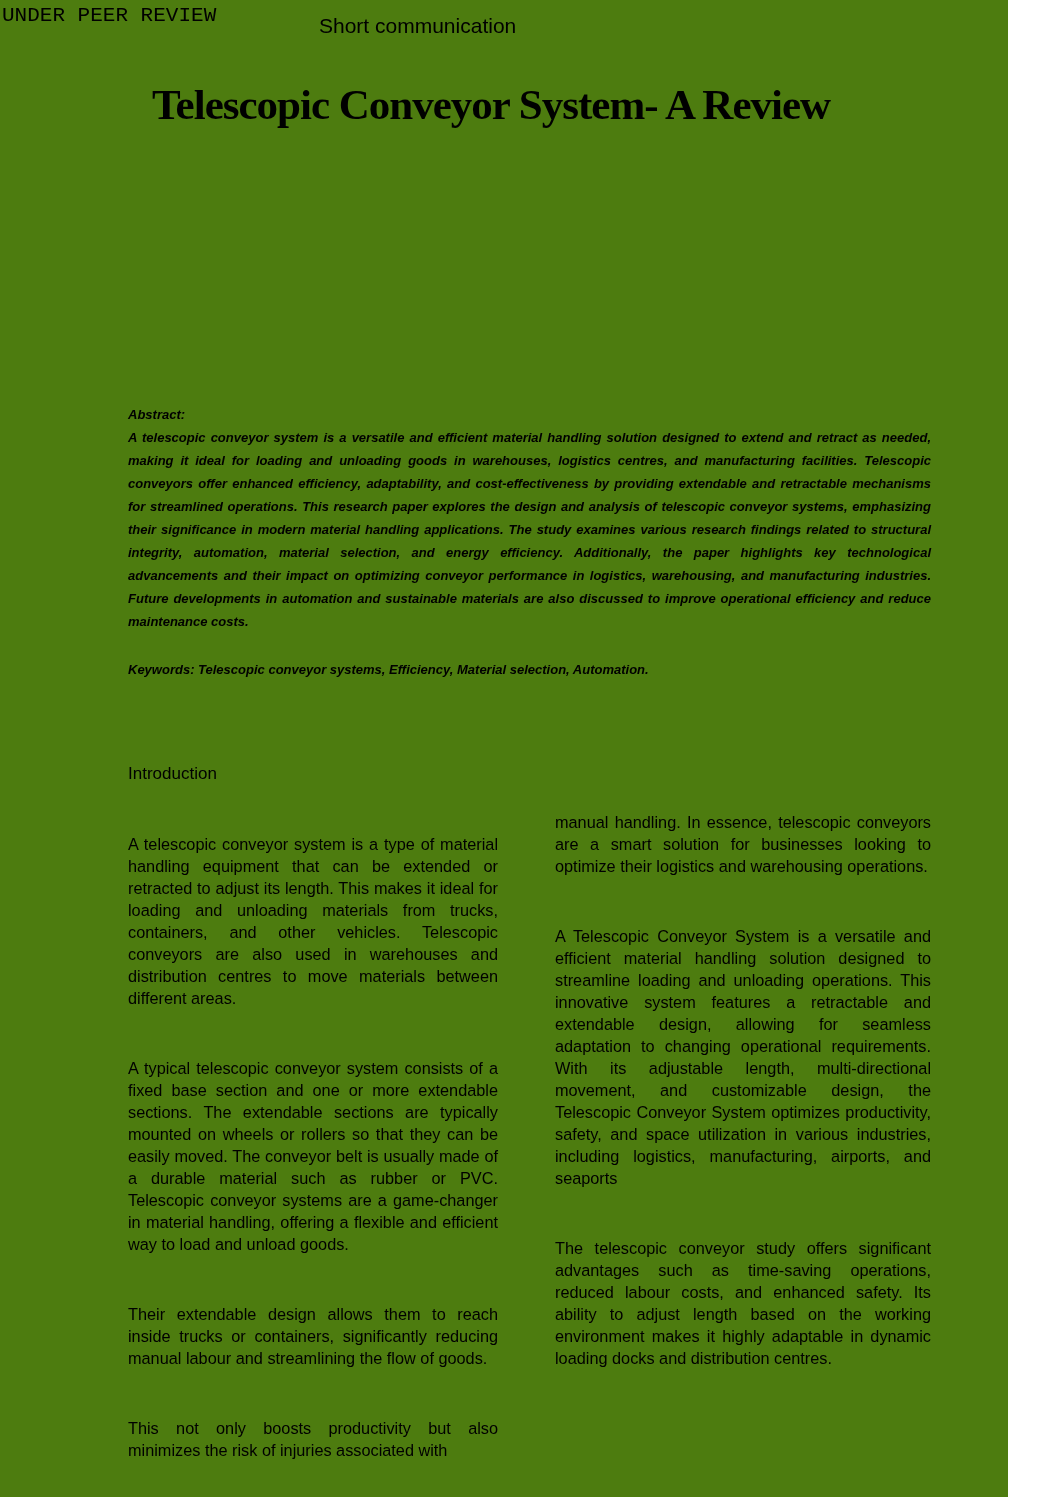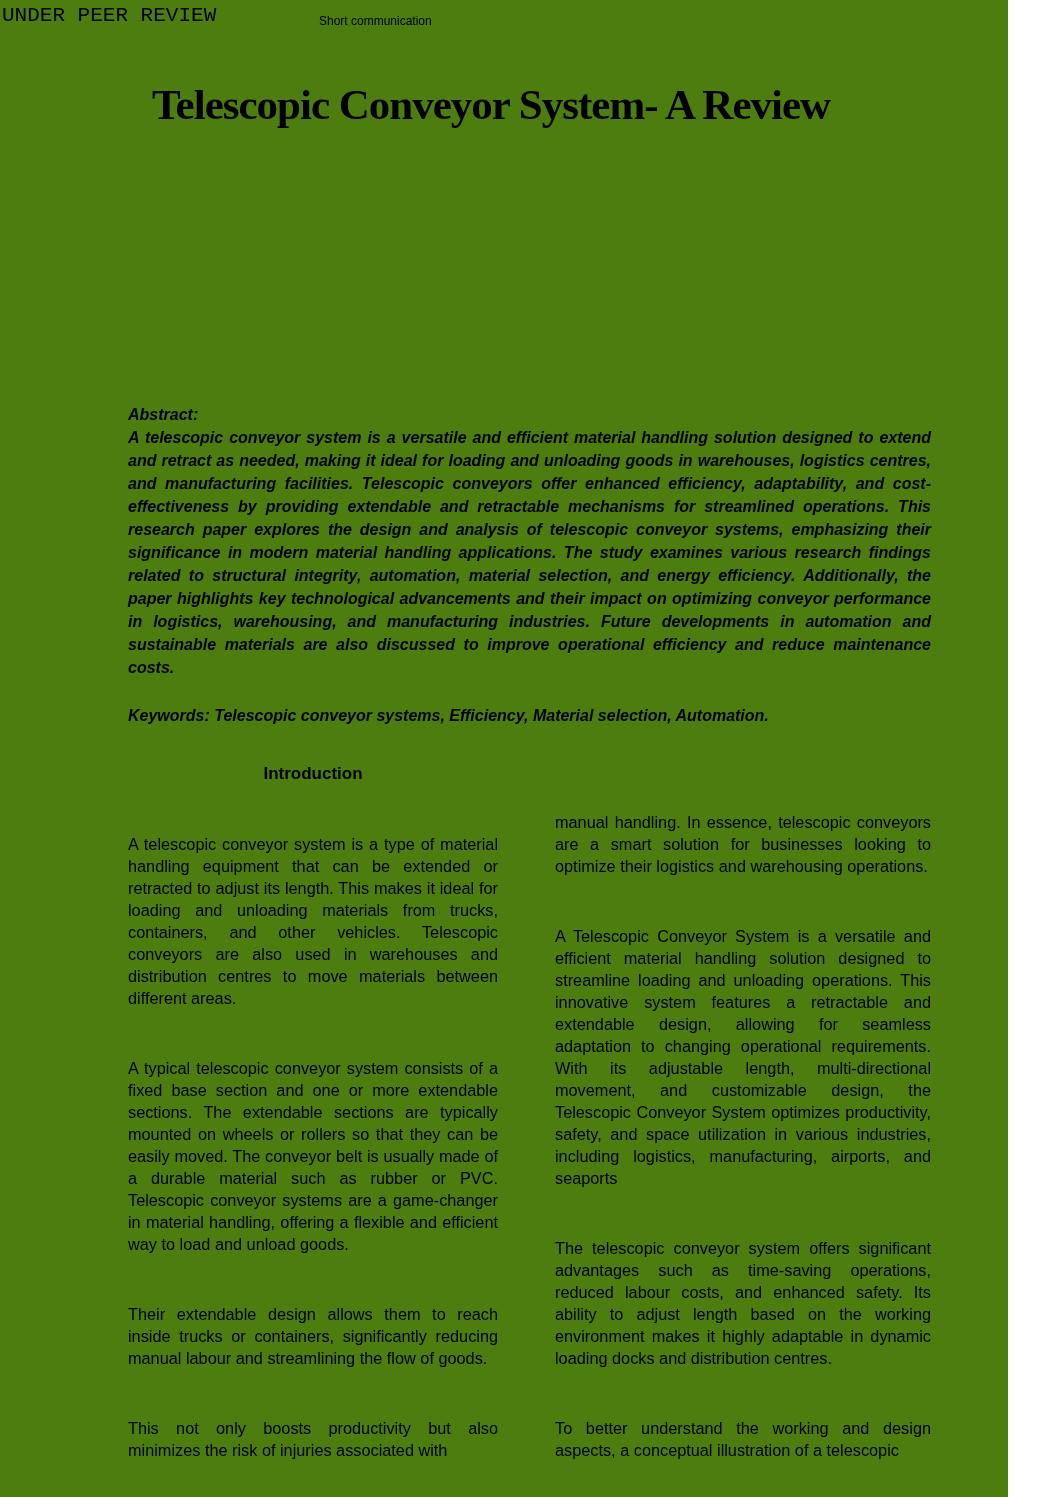--- a/index.html
+++ b/index.html
@@ -18,21 +18,21 @@
     left: 2px;
     top: 4px;
     font-family: "Liberation Mono", "DejaVu Sans Mono", monospace;
     font-size: 21px;
     white-space: nowrap;
   }
   .doctype {
     position: absolute;
     left: 319px;
     top: 14px;
-    font-size: 12px;
+    font-size: 21px;
     white-space: nowrap;
   }
   .paper-title {
     position: absolute;
     left: 16px;
     top: 80px;
     width: 950px;
     text-align: center;
     font-family: "Liberation Serif", serif;
     font-weight: bold;
@@ -40,41 +40,40 @@
     letter-spacing: -1px;
     white-space: nowrap;
   }
   .abstract {
     position: absolute;
     left: 128px;
     top: 403px;
     width: 803px;
     font-weight: bold;
     font-style: italic;
-    font-size: 16px;
+    font-size: 13px;
     line-height: 23px;
   }
   .abstract-body { text-align: justify; }
   .keywords { margin-top: 25px; }
   .columns {
     position: absolute;
     left: 128px;
     top: 763px;
     width: 803px;
     display: flex;
     gap: 57px;
     font-size: 16.3px;
     line-height: 22px;
   }
   .col-left  { width: 370px; }
   .col-right { width: 376px; }
   .columns p { text-align: justify; margin-bottom: 17px; margin-top: 48px; }
   .intro-heading {
-    text-align: center;
-    font-weight: bold;
+    font-weight: normal;
     font-size: 17px;
     margin-bottom: 15px;
   }
 </style>
 </head>
 <body>
 
 <div class="page">
 
   <div class="watermark">UNDER PEER REVIEW</div>
@@ -93,18 +92,17 @@
     <div class="col-left">
       <h2 class="intro-heading">Introduction</h2>
       <p>A telescopic conveyor system is a type of material handling equipment that can be extended or retracted to adjust its length. This makes it ideal for loading and unloading materials from trucks, containers, and other vehicles. Telescopic conveyors are also used in warehouses and distribution centres to move materials between different areas.</p>
       <p>A typical telescopic conveyor system consists of a fixed base section and one or more extendable sections. The extendable sections are typically mounted on wheels or rollers so that they can be easily moved. The conveyor belt is usually made of a durable material such as rubber or PVC. Telescopic conveyor systems are a game-changer in material handling, offering a flexible and efficient way to load and unload goods.</p>
       <p>Their extendable design allows them to reach inside trucks or containers, significantly reducing manual labour and streamlining the flow of goods.</p>
       <p>This not only boosts productivity but also minimizes the risk of injuries associated with</p>
     </div>
     <div class="col-right">
       <p>manual handling. In essence, telescopic conveyors are a smart solution for businesses looking to optimize their logistics and warehousing operations.</p>
       <p>A Telescopic Conveyor System is a versatile and efficient material handling solution designed to streamline loading and unloading operations. This innovative system features a retractable and extendable design, allowing for seamless adaptation to changing operational requirements. With its adjustable length, multi-directional movement, and customizable design, the Telescopic Conveyor System optimizes productivity, safety, and space utilization in various industries, including logistics, manufacturing, airports, and seaports</p>
-      <p>The telescopic conveyor system offers significant advantages such as time-saving operations, reduced labour costs, and enhanced safety. Its ability to adjust length based on the working environment makes it highly adaptable in dynamic loading docks and distribution centres.</p>
-      <p>To better understand the working and design aspects, a conceptual illustration of a telescopic</p>
+      <p>The telescopic conveyor study offers significant advantages such as time-saving operations, reduced labour costs, and enhanced safety. Its ability to adjust length based on the working environment makes it highly adaptable in dynamic loading docks and distribution centres.</p>
     </div>
   </section>
 
 </div>
 
 </body></html>

